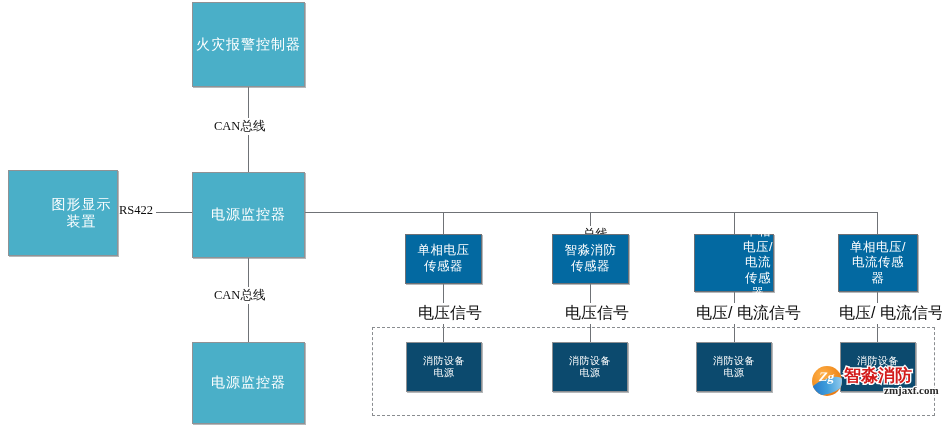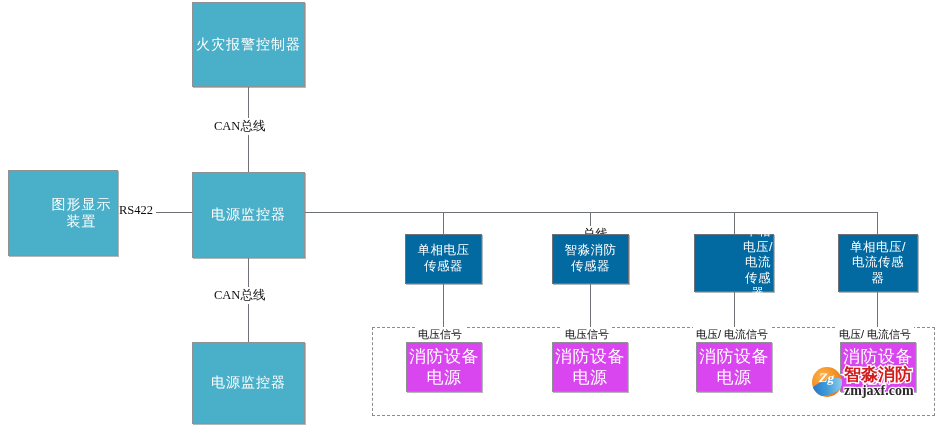--- a/index.html
+++ b/index.html
@@ -32,45 +32,45 @@
     letter-spacing:1px;
   }
   .node-navy{
     background:#0369a1;
     border:1px solid #6d7075;
     box-shadow:1px 1px 0 rgba(120,125,130,.55);
     font-size:12.5px;
     letter-spacing:.5px;
   }
   .node-red{
-    background:#d946ef;
+    background:#0c4a6e;
     border:1px solid #8d8f92;
     box-shadow:1px 1px 0 rgba(120,125,130,.55);
-    font-size:17px;
+    font-size:10px;
     letter-spacing:.5px;
   }
 
   
   .conn{position:absolute;background:#6f7276;z-index:1;}
   .conn-v{width:1px;}
   .conn-h{height:1px;}
 
   
   .edge-label{
     position:absolute;
     font-size:12.5px;
     color:#0d0d0d;
     background:#ffffff;
     padding:0 3px;
     white-space:nowrap;
     z-index:4;
     font-family:"Liberation Serif","DejaVu Serif",serif;
   }
   .edge-label.cjk{font-family:"Liberation Sans","DejaVu Sans",sans-serif;}
-  .edge-label.small{font-size:11px;margin-top:24px;}
+  .edge-label.small{font-size:16px;}
 
   
   .group-dashed{
     position:absolute;
     border:1.5px dashed #8a8d90;
     box-sizing:border-box;
     background:transparent;
     z-index:2;
   }
 
@@ -102,26 +102,27 @@
     transform:skewX(-10deg);
   }
   .wm-text{display:flex;flex-direction:column;line-height:1;}
   .wm-main{
     font-size:17px;font-weight:bold;color:#d21b1b;
     -webkit-text-stroke:2.6px #ffffff;
     paint-order:stroke fill;
     letter-spacing:0px;
   }
   .wm-sub{
-    font-size:14px;font-weight:bold;color:#2a2a2a;
+    font-size:11px;font-weight:bold;color:#2a2a2a;
     -webkit-text-stroke:2.4px #ffffff;
     paint-order:stroke fill;
     letter-spacing:0px;
     margin-top:1px;
     font-family:"Liberation Serif","DejaVu Serif",serif;
+    margin-left:40px;
   }
 </style>
 </head>
 <body>
 
 <div id="canvas">
 
   <div class="conn conn-v" style="left:248px;top:87px;height:86px;"></div>
 
   <div class="conn conn-v" style="left:248px;top:258px;height:84px;"></div>

